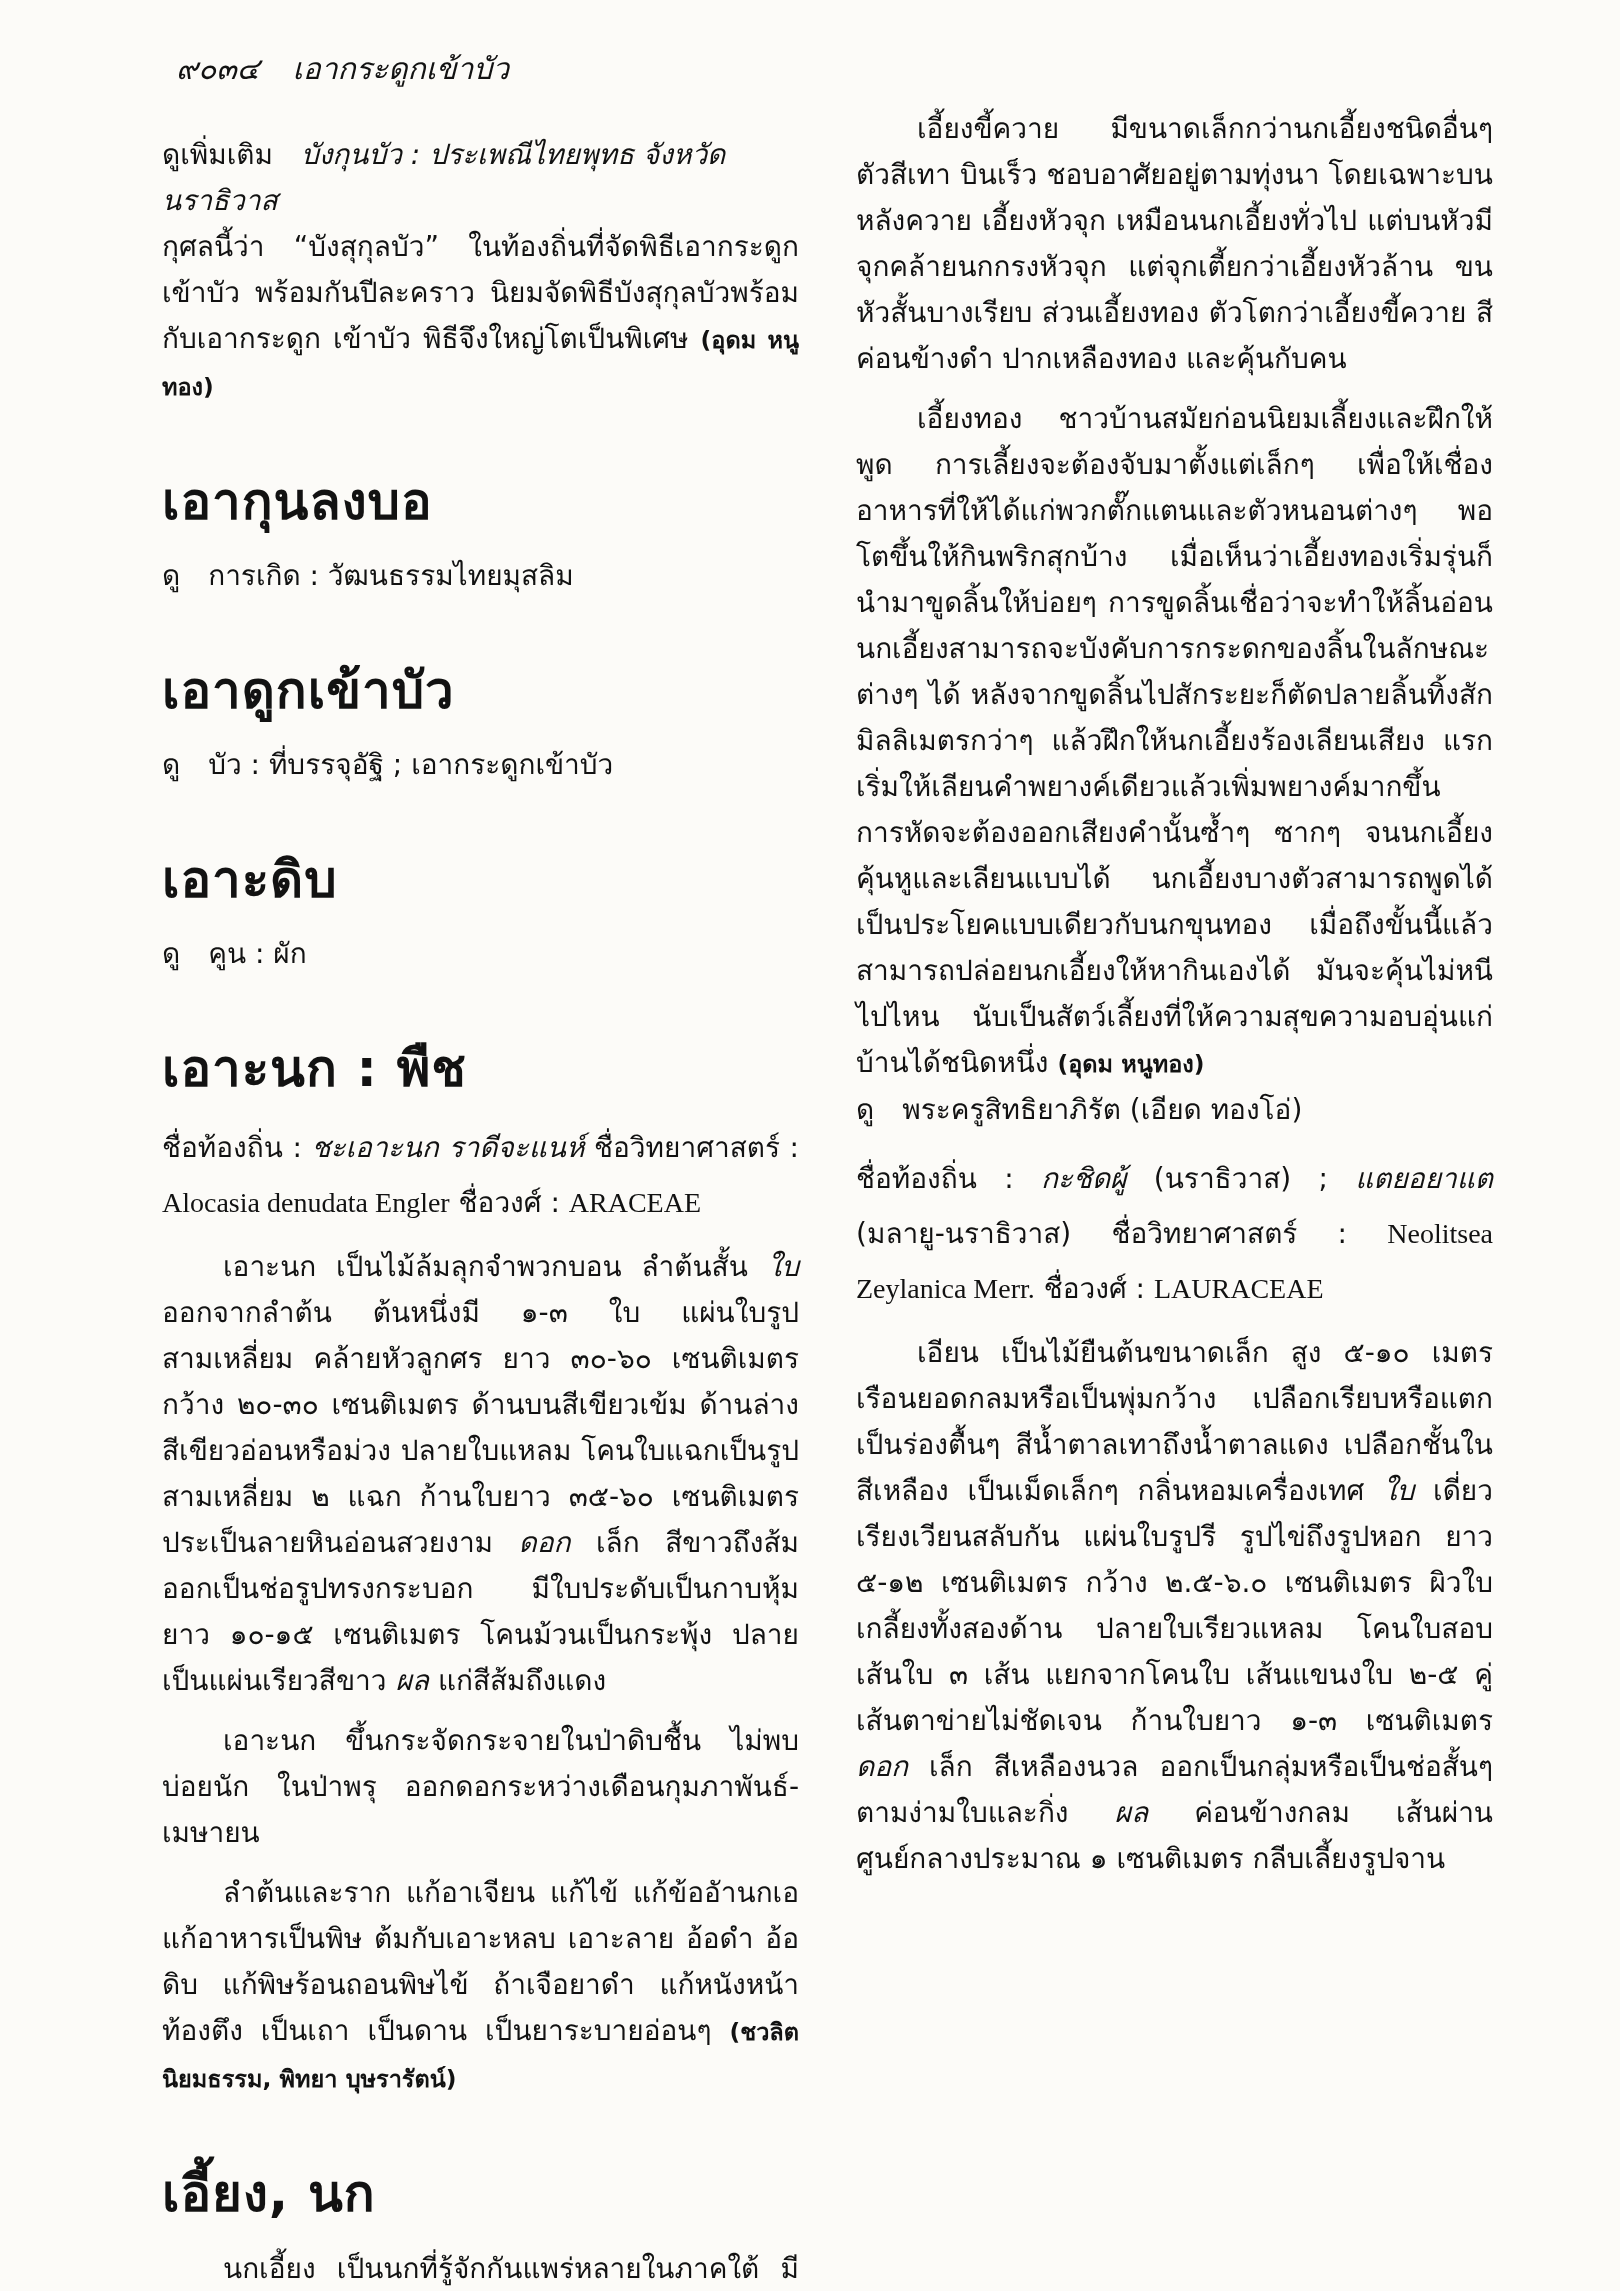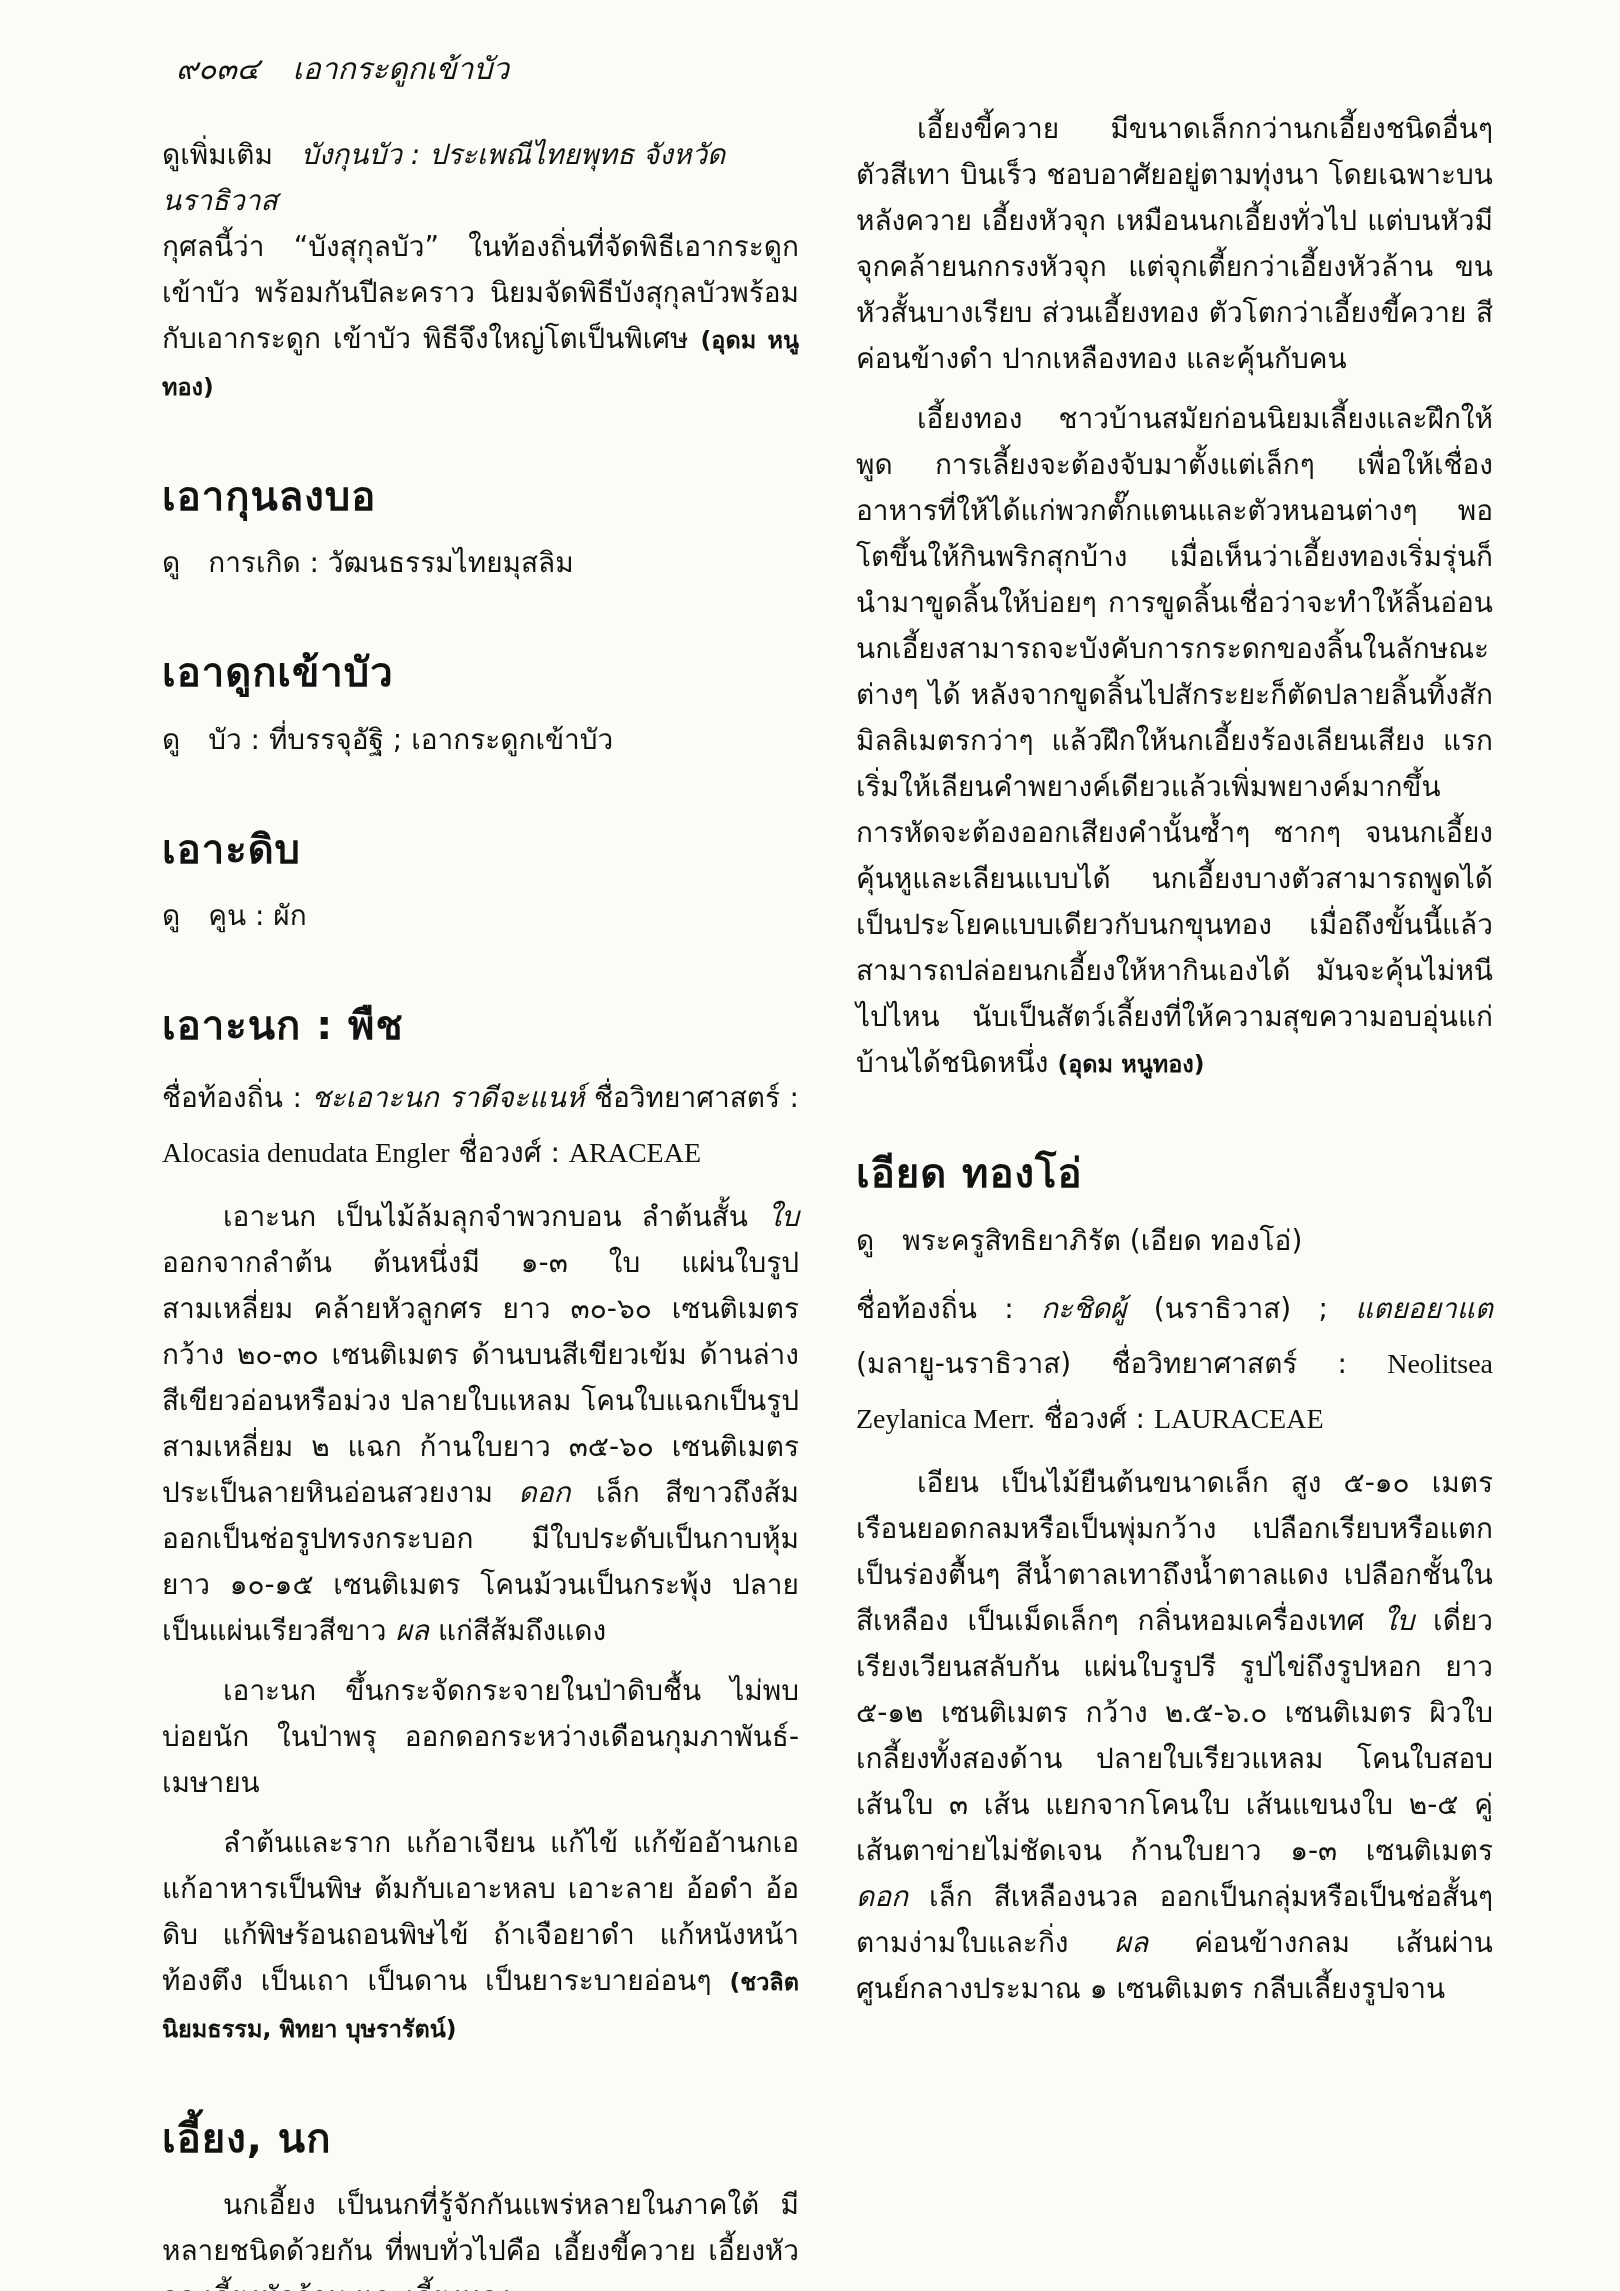--- a/index.html
+++ b/index.html
@@ -22,21 +22,21 @@
     position:absolute;top:106px;width:637px;
     font-size:28px;line-height:46px;
   }
   .col-left{left:162px;}
   .col-right{left:856px;}
   .para{ text-align:justify; margin:0; }
   .para.gap{ margin-top:14px; }
   .indent{ text-indent:61px; }
   .crossref{ margin-top:25.5px; text-align:left; }
   .headword{
-    font-size:40px;font-weight:bold;line-height:1.15;
+    font-size:51px;font-weight:bold;line-height:1.15;
     margin:63px 0 21.6px 0;letter-spacing:1px;
   }
   .see-line{ margin:0; text-align:left; }
   .species{ margin-top:17.6px; line-height:55px; text-align:justify; }
   .seg-p{}
   .seg-b{ font-weight:normal; }
   .seg-i{ font-style:italic; }
   .seg-lat{ font-family:"Liberation Serif",serif; }
   .seg-attr{ font-weight:bold; font-size:23.5px; }
 </style>
@@ -73,21 +73,20 @@
     <h2 class="headword">เอี้ยง, นก</h2>
     <p class="para indent"><span class="seg-b">นกเอี้ยง</span><span class="seg-p"> เป็นนกที่รู้จักกันแพร่หลายในภาคใต้ มีหลายชนิดด้วยกัน ที่พบทั่วไปคือ เอี้ยงขี้ควาย เอี้ยงหัวจุก เอี้ยงหัวล้าน และเอี้ยงทอง</span></p>
 
   </div>
 
   <div class="col col-right">
 
     <p class="para indent"><span class="seg-b">เอี้ยงขี้ควาย</span><span class="seg-p"> มีขนาดเล็กกว่านกเอี้ยงชนิดอื่นๆ ตัวสีเทา บินเร็ว ชอบอาศัยอยู่ตามทุ่งนา โดยเฉพาะบนหลังควาย เอี้ยงหัวจุก เหมือนนกเอี้ยงทั่วไป แต่บนหัวมีจุกคล้ายนกกรงหัวจุก แต่จุกเตี้ยกว่าเอี้ยงหัวล้าน ขนหัวสั้นบางเรียบ ส่วนเอี้ยงทอง ตัวโตกว่าเอี้ยงขี้ควาย สีค่อนข้างดำ ปากเหลืองทอง และคุ้นกับคน</span></p>
     <p class="para indent gap"><span class="seg-b">เอี้ยงทอง</span><span class="seg-p"> ชาวบ้านสมัยก่อนนิยมเลี้ยงและฝึกให้พูด การเลี้ยงจะต้องจับมาตั้งแต่เล็กๆ เพื่อให้เชื่อง อาหารที่ให้ได้แก่พวกตั๊กแตนและตัวหนอนต่างๆ พอโตขึ้นให้กินพริกสุกบ้าง เมื่อเห็นว่าเอี้ยงทองเริ่มรุ่นก็นำมาขูดลิ้นให้บ่อยๆ การขูดลิ้นเชื่อว่าจะทำให้ลิ้นอ่อน นกเอี้ยงสามารถจะบังคับการกระดกของลิ้นในลักษณะต่างๆ ได้ หลังจากขูดลิ้นไปสักระยะก็ตัดปลายลิ้นทิ้งสักมิลลิเมตรกว่าๆ แล้วฝึกให้นกเอี้ยงร้องเลียนเสียง แรกเริ่มให้เลียนคำพยางค์เดียวแล้วเพิ่มพยางค์มากขึ้น การหัดจะต้องออกเสียงคำนั้นซ้ำๆ ซากๆ จนนกเอี้ยงคุ้นหูและเลียนแบบได้ นกเอี้ยงบางตัวสามารถพูดได้เป็นประโยคแบบเดียวกับนกขุนทอง เมื่อถึงขั้นนี้แล้วสามารถปล่อยนกเอี้ยงให้หากินเองได้ มันจะคุ้นไม่หนีไปไหน นับเป็นสัตว์เลี้ยงที่ให้ความสุขความอบอุ่นแก่บ้านได้ชนิดหนึ่ง </span><span class="seg-attr">(อุดม หนูทอง)</span></p>
 
-    <h2 class="headword">เอียด ทองโอ่</h2>
     <p class="para see-line"><span class="seg-p">ดู พระครูสิทธิยาภิรัต (เอียด ทองโอ่)</span></p>
 
     <p class="para species"><span class="seg-p">ชื่อท้องถิ่น : </span><span class="seg-i">กะชิดผู้</span><span class="seg-p"> (นราธิวาส) ; </span><span class="seg-i">แตยอยาแต</span><span class="seg-p"> (มลายู-นราธิวาส) ชื่อวิทยาศาสตร์ : </span><span class="seg-lat">Neolitsea Zeylanica Merr.</span><span class="seg-p"> ชื่อวงศ์ : </span><span class="seg-lat">LAURACEAE</span></p>
     <p class="para indent gap"><span class="seg-b">เอียน</span><span class="seg-p"> เป็นไม้ยืนต้นขนาดเล็ก สูง ๕-๑๐ เมตร เรือนยอดกลมหรือเป็นพุ่มกว้าง เปลือกเรียบหรือแตกเป็นร่องตื้นๆ สีน้ำตาลเทาถึงน้ำตาลแดง เปลือกชั้นในสีเหลือง เป็นเม็ดเล็กๆ กลิ่นหอมเครื่องเทศ </span><span class="seg-i">ใบ</span><span class="seg-p"> เดี่ยวเรียงเวียนสลับกัน แผ่นใบรูปรี รูปไข่ถึงรูปหอก ยาว ๕-๑๒ เซนติเมตร กว้าง ๒.๕-๖.๐ เซนติเมตร ผิวใบเกลี้ยงทั้งสองด้าน ปลายใบเรียวแหลม โคนใบสอบ เส้นใบ ๓ เส้น แยกจากโคนใบ เส้นแขนงใบ ๒-๕ คู่ เส้นตาข่ายไม่ชัดเจน ก้านใบยาว ๑-๓ เซนติเมตร </span><span class="seg-i">ดอก</span><span class="seg-p"> เล็ก สีเหลืองนวล ออกเป็นกลุ่มหรือเป็นช่อสั้นๆ ตามง่ามใบและกิ่ง </span><span class="seg-i">ผล</span><span class="seg-p"> ค่อนข้างกลม เส้นผ่านศูนย์กลางประมาณ ๑ เซนติเมตร กลีบเลี้ยงรูปจาน</span></p>
 
   </div>
 
 </div>
 
 

